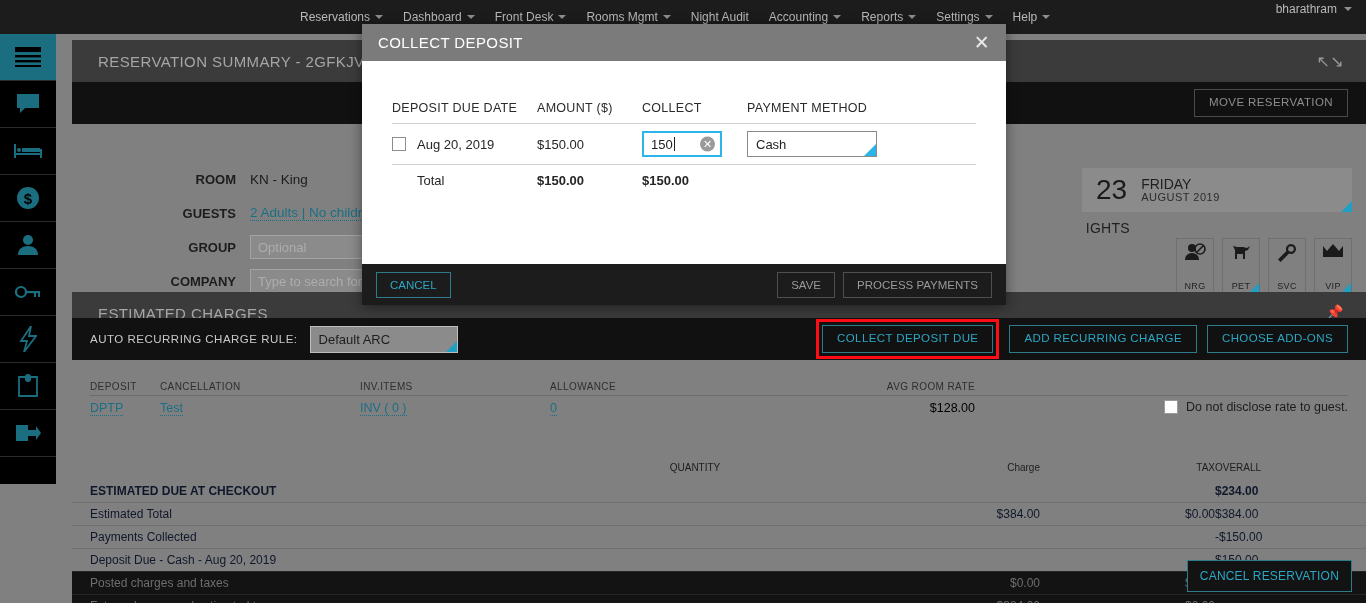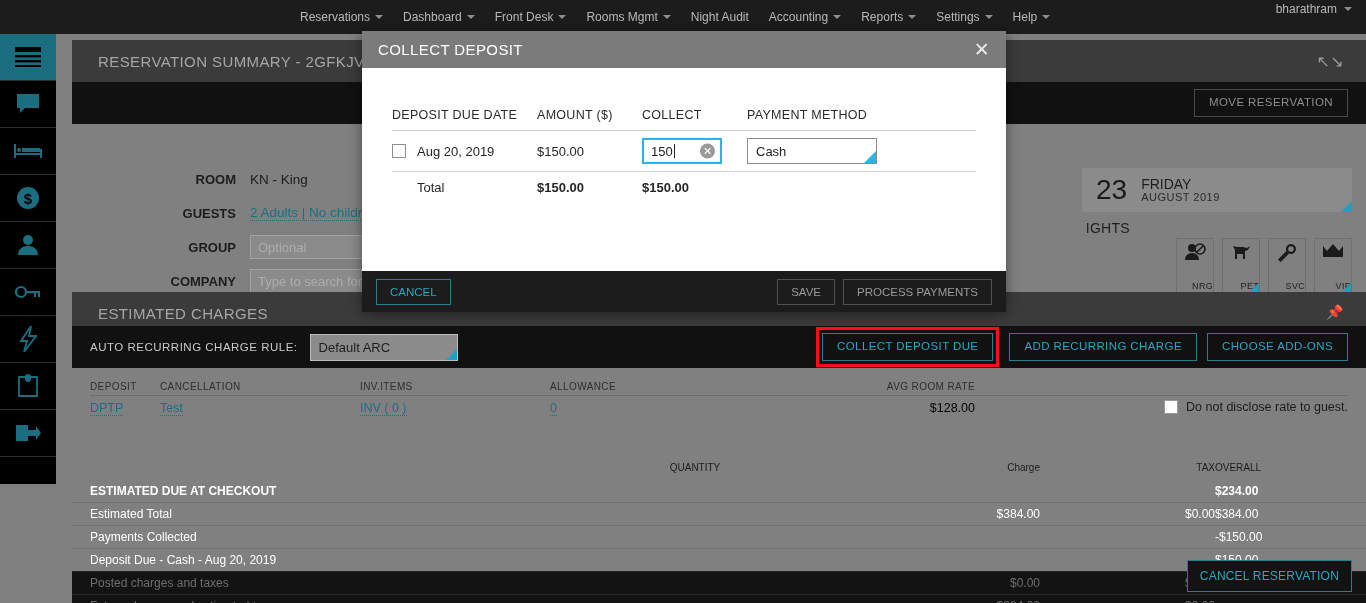--- a/index.html
+++ b/index.html
@@ -50,21 +50,21 @@
   #summary-head { left: 16px; top: 6px; width: 1294px; }
   #charges-head { left: 16px; top: 258px; width: 1294px; }
   .expand-icon { position: absolute; right: 22px; top: 12px; color: #9a9a9a; font-size: 16px; }
   .pin-icon { position: absolute; right: 22px; top: 12px; color: #777; font-size: 14px; }
 
   .actionbar {
     position: absolute; background: #111; height: 42px; display: flex;
     align-items: center; justify-content: flex-end; padding: 0 18px; gap: 10px;
   }
   #summary-actions { left: 16px; top: 48px; width: 1294px; }
-  #charges-actions { left: 16px; top: 292px; width: 1294px; justify-content: space-between; }
+  #charges-actions { left: 16px; top: 284px; width: 1294px; justify-content: space-between; }
 
   .btn {
     border: 1px solid #2c7c8c; background: transparent; color: #2aa7c4;
     font-size: 11.5px; letter-spacing: .4px; padding: 7px 14px; line-height: 1;
     font-family: "Liberation Sans", sans-serif;
   }
   .btn.muted { border-color: #4a4a4a; color: #8d8d8d; }
 
   .arc-group { display: flex; align-items: center; gap: 12px; }
   .arc-label { color: #c9c9c9; font-size: 11.5px; letter-spacing: .5px; }
@@ -95,21 +95,21 @@
     position: absolute; right: 14px; top: 44px; width: 270px; height: 44px;
     background: #8b8b8b; display: flex; align-items: center; padding-left: 14px; gap: 14px;
   }
   .dc-num { font-size: 28px; color: #1a1a1a; font-weight: normal; }
   .dc-dow { font-size: 14px; color: #1e1e1e; line-height: 1.05; }
   .dc-md { font-size: 11px; color: #2c2c2c; letter-spacing: .5px; }
   .nights-label { position: absolute; right: 236px; top: 96px; font-size: 14px; color: #1f1f1f; letter-spacing: .3px; }
   .tags { position: absolute; right: 14px; top: 114px; display: flex; gap: 8px; }
   .tag {
     position: relative; width: 38px; height: 55px; border: 1px solid #6f6f6f;
-    display: flex; flex-direction: column; align-items: flex-end; justify-content: flex-end;
+    display: flex; flex-direction: column; align-items: center; justify-content: flex-end;
     background: #808080;
   }
   .tag-txt { font-size: 9px; color: #222; letter-spacing: .3px; margin-bottom: 1px; }
   .tag-corner { position: absolute; right: 0; bottom: 0; width: 0; height: 0;
     border-left: 9px solid transparent; border-bottom: 9px solid #1f9fc4; }
   .tag svg { position: absolute; top: 4px; left: 50%; transform: translateX(-50%); }
 
   
   .charges-body { position: absolute; left: 16px; top: 342px; width: 1294px; }
   .mini-table { position: relative; height: 42px; padding: 0 18px; }
@@ -120,37 +120,37 @@
   .c5 { width: 240px; text-align: right; }
   .mini-link { color: #1b6f84; border-bottom: 1px dotted #1b6f84; }
   .disclose {
     position: absolute; right: 18px; top: 24px; display: flex; align-items: center; gap: 8px;
     font-size: 12.5px; color: #1c1c1c;
   }
   .cbox { width: 14px; height: 14px; background: #fff; border: 1px solid #9a9a9a; }
 
   .big-table { position: absolute; left: 16px; top: 428px; width: 1294px; font-size: 12px; }
   .bt-head { display: flex; color: #1d1d1d; font-size: 10px; padding: 0 18px 6px 18px; }
-  .bt-row { display: flex; align-items: center; height: 23px; padding: 0 18px; border-top: 1px solid #707070; color: #ffffff; }
+  .bt-row { display: flex; align-items: center; height: 23px; padding: 0 18px; border-top: 1px solid #707070; color: #0f172a; }
   .bt-row.dark { background: #131313; color: #6e6e6e; border-top: 1px solid #262626; }
   .bt-row.head-row { border-top: none; font-weight: bold; }
   .col-name { width: 490px; }
   .col-qty { width: 230px; text-align: center; }
   .col-charge { width: 230px; text-align: right; }
   .col-tax { width: 175px; text-align: right; }
   .col-overall { flex: 1; text-align: left; }
   .cancel-res {
     position: absolute; right: 14px; bottom: 11px;
     border: 1px solid #2c7c8c; color: #2aa7c4; font-size: 12px;
     padding: 8px 12px; background: #131313; letter-spacing: .2px;
   }
 
   
   .modal {
-    position: absolute; left: 362px; top: 31px; width: 644px; height: 281px;
+    position: absolute; left: 362px; top: 24px; width: 644px; height: 281px;
     background: #fff; box-shadow: 0 2px 12px rgba(0,0,0,.45);
   }
   .modal-head {
     height: 37px; background: #7b7b7b; display: flex; align-items: center;
     padding: 0 16px; color: #fff; font-size: 15px; letter-spacing: .4px;
   }
   .modal-close { margin-left: auto; color: #e9e9e9; font-size: 19px; line-height: 1; }
   .modal-body { position: relative; height: 203px; background: #fff; padding: 40px 30px 0 30px; }
   .mh-row { display: flex; font-size: 12.5px; color: #2a2a2a; letter-spacing: .3px; padding-bottom: 8px; }
   .m1 { width: 145px; } .m2 { width: 105px; } .m3 { width: 105px; } .m4 { width: 200px; }

